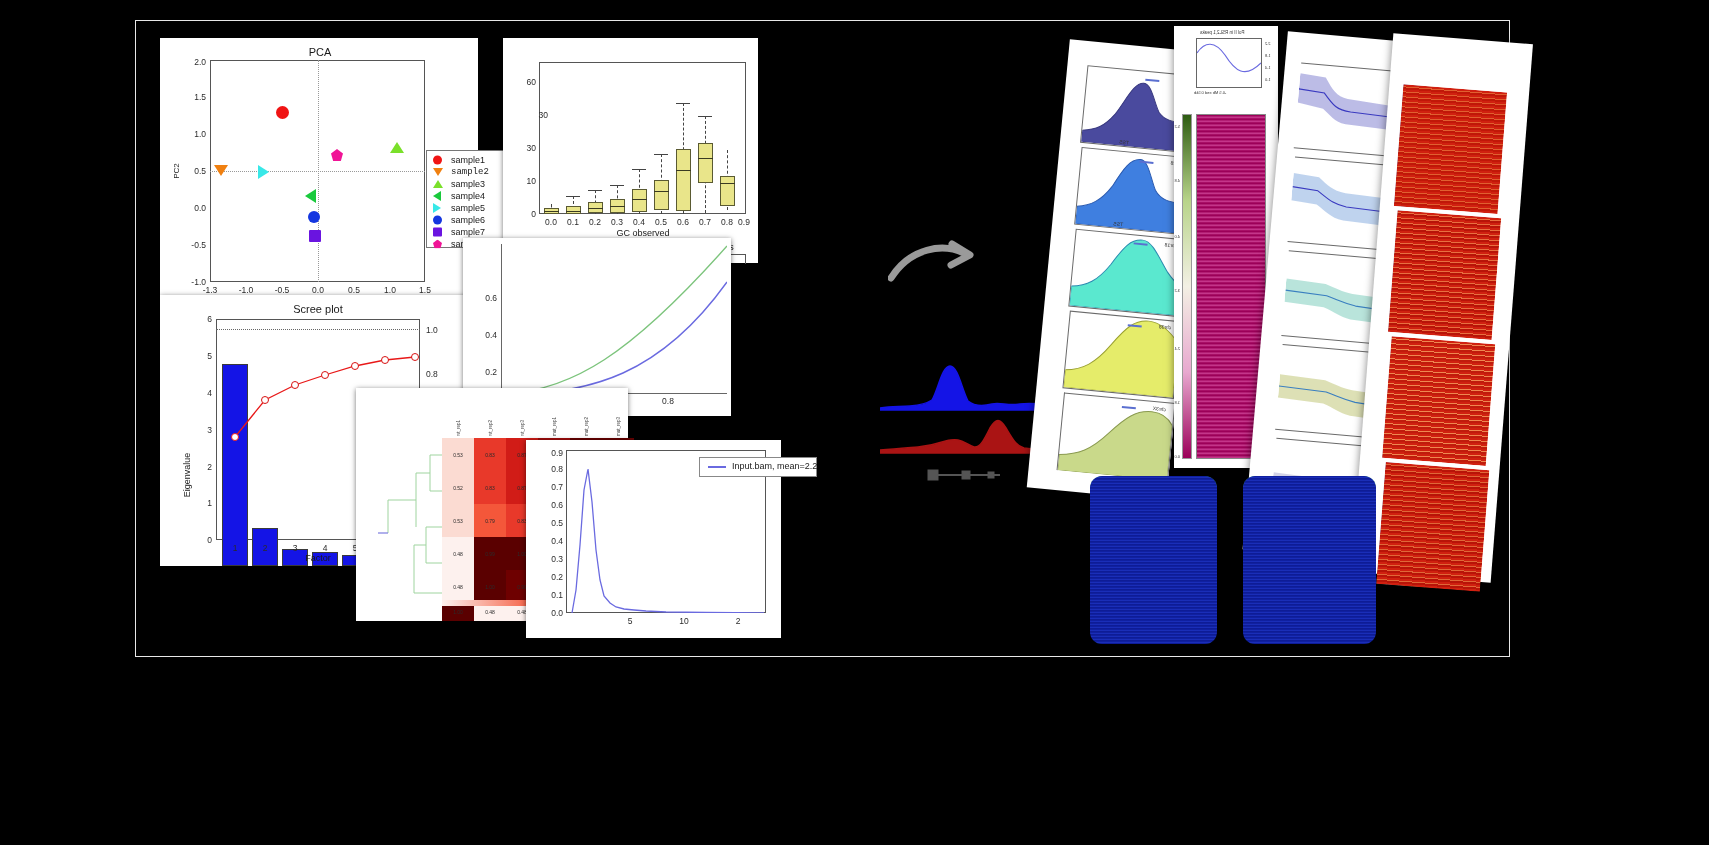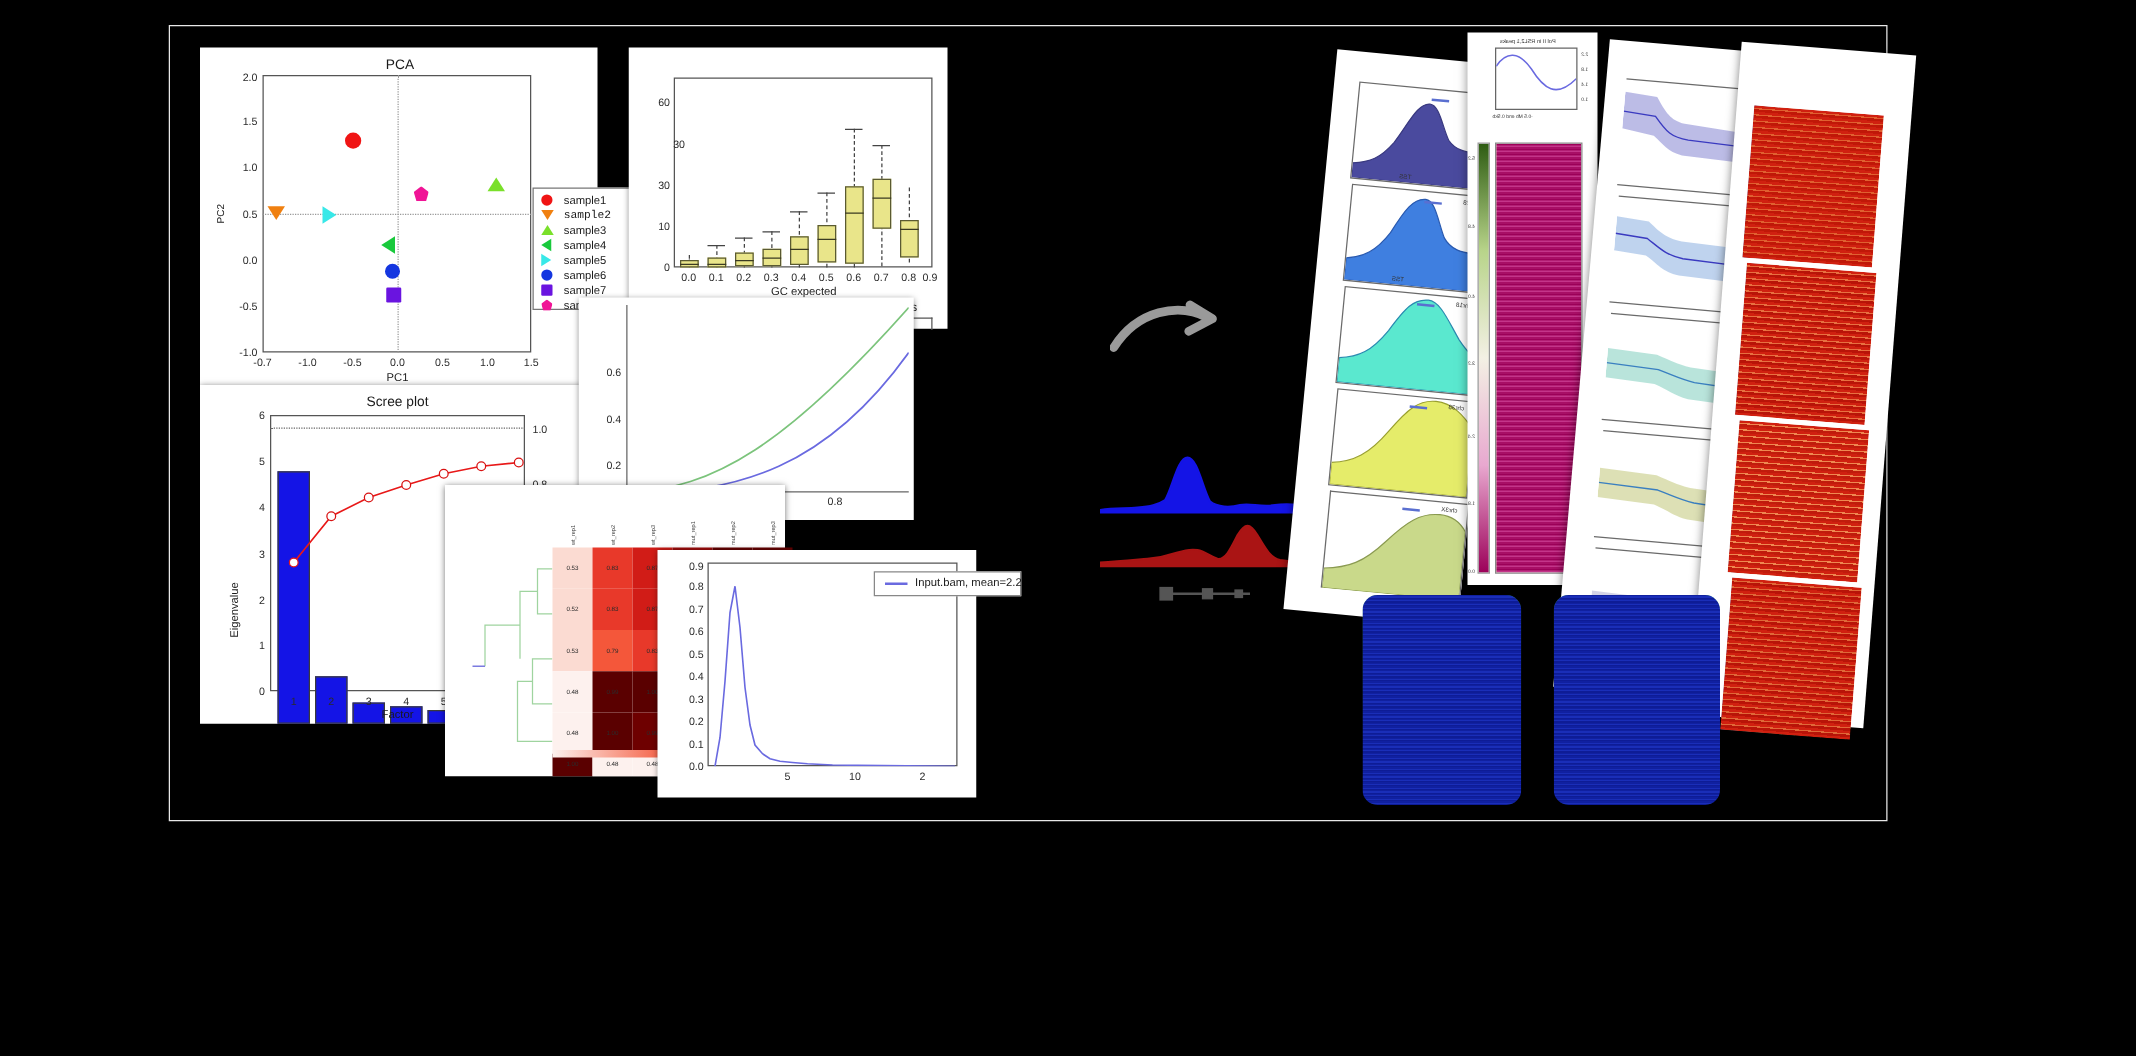--- a/index.html
+++ b/index.html
@@ -32,21 +32,21 @@
   .tri{width:0;height:0;}
   .pentagon{clip-path:polygon(50% 0%,100% 38%,82% 100%,18% 100%,0% 38%);}
 
   #pca-legend{position:absolute;left:266px;top:112px;width:112px;height:96px;
               background:#fff;border:1px solid #777;}
   .leg-row{position:absolute;height:12px;font-size:9px;color:#1a1a1a;white-space:nowrap;}
   .leg-mk{position:absolute;left:6px;top:50%;transform:translateY(-50%);}
   .leg-tx{position:absolute;left:24px;top:0;line-height:12px;}
 
   
-  #scree{left:160px;top:308px;width:318px;height:271px;}
+  #scree{left:160px;top:295px;width:318px;height:271px;}
   #scree .frame{left:56px;top:24px;width:204px;height:221px;background:#fff;}
   .bar{position:absolute;bottom:0;background:#1414e6;border:1px solid #3a3a3a;box-sizing:border-box;}
   .cumdot{position:absolute;width:6px;height:6px;border:1.2px solid #d81111;border-radius:50%;
           background:#fff;transform:translate(-50%,-50%);}
 
   
   #gc{left:503px;top:38px;width:255px;height:225px;}
   #gc .frame{left:36px;top:24px;width:207px;height:152px;background:#fff;}
   .box{position:absolute;background:#e9e58a;border:1px solid #5a5a32;box-sizing:border-box;}
   .med{position:absolute;height:1px;background:#3a3a22;}
@@ -104,21 +104,21 @@
     <div style="position:absolute;left:158px;top:22px;width:0;height:222px;border-left:1px dotted #999;"></div>
 
     <div class="tick r" style="left:46px;top:244px;">-1.0</div>
     <div class="tick r" style="left:46px;top:207px;">-0.5</div>
     <div class="tick r" style="left:46px;top:170px;">0.0</div>
     <div class="tick r" style="left:46px;top:133px;">0.5</div>
     <div class="tick r" style="left:46px;top:96px;">1.0</div>
     <div class="tick r" style="left:46px;top:59px;">1.5</div>
     <div class="tick r" style="left:46px;top:24px;">2.0</div>
 
-    <div class="tick c" style="left:50px;top:247px;">-0.7</div>
+    <div class="tick c" style="left:50px;top:247px;">-1.3</div>
     <div class="tick c" style="left:86px;top:247px;">-1.0</div>
     <div class="tick c" style="left:122px;top:247px;">-0.5</div>
     <div class="tick c" style="left:158px;top:247px;">0.0</div>
     <div class="tick c" style="left:194px;top:247px;">0.5</div>
     <div class="tick c" style="left:230px;top:247px;">1.0</div>
     <div class="tick c" style="left:265px;top:247px;">1.5</div>
     <div class="axlabel" style="left:158px;top:259px;">PC1</div>
     <div class="vlab" style="left:12px;top:133px;font-size:8px;">PC2</div>
 
     <div class="marker mk-circle" style="left:116px;top:68px;width:13px;height:13px;background:#f01414;"></div>
@@ -264,21 +264,21 @@
     <div class="tick c" style="left:48px;top:179px;">0.0</div>
     <div class="tick c" style="left:70px;top:179px;">0.1</div>
     <div class="tick c" style="left:92px;top:179px;">0.2</div>
     <div class="tick c" style="left:114px;top:179px;">0.3</div>
     <div class="tick c" style="left:136px;top:179px;">0.4</div>
     <div class="tick c" style="left:158px;top:179px;">0.5</div>
     <div class="tick c" style="left:180px;top:179px;">0.6</div>
     <div class="tick c" style="left:202px;top:179px;">0.7</div>
     <div class="tick c" style="left:224px;top:179px;">0.8</div>
     <div class="tick c" style="left:241px;top:179px;">0.9</div>
-    <div class="axlabel" style="left:140px;top:190px;">GC expected</div>
+    <div class="axlabel" style="left:140px;top:190px;">GC observed</div>
     <div class="axlabel" style="left:140px;top:203px;font-size:9.5px;">normalized observed/expected read counts</div>
     <div class="tick" style="left:24px;top:212px;">3</div>
     <div style="position:absolute;left:36px;top:216px;width:207px;height:10px;border:1px solid #555;border-bottom:none;box-sizing:border-box;"></div>
   </div>
 
   <div class="card" id="fp">
     <div class="frame"></div>
     <div class="tick r" style="left:34px;top:134px;">0.2</div>
     <div class="tick r" style="left:34px;top:97px;">0.4</div>
     <div class="tick r" style="left:34px;top:60px;">0.6</div>

